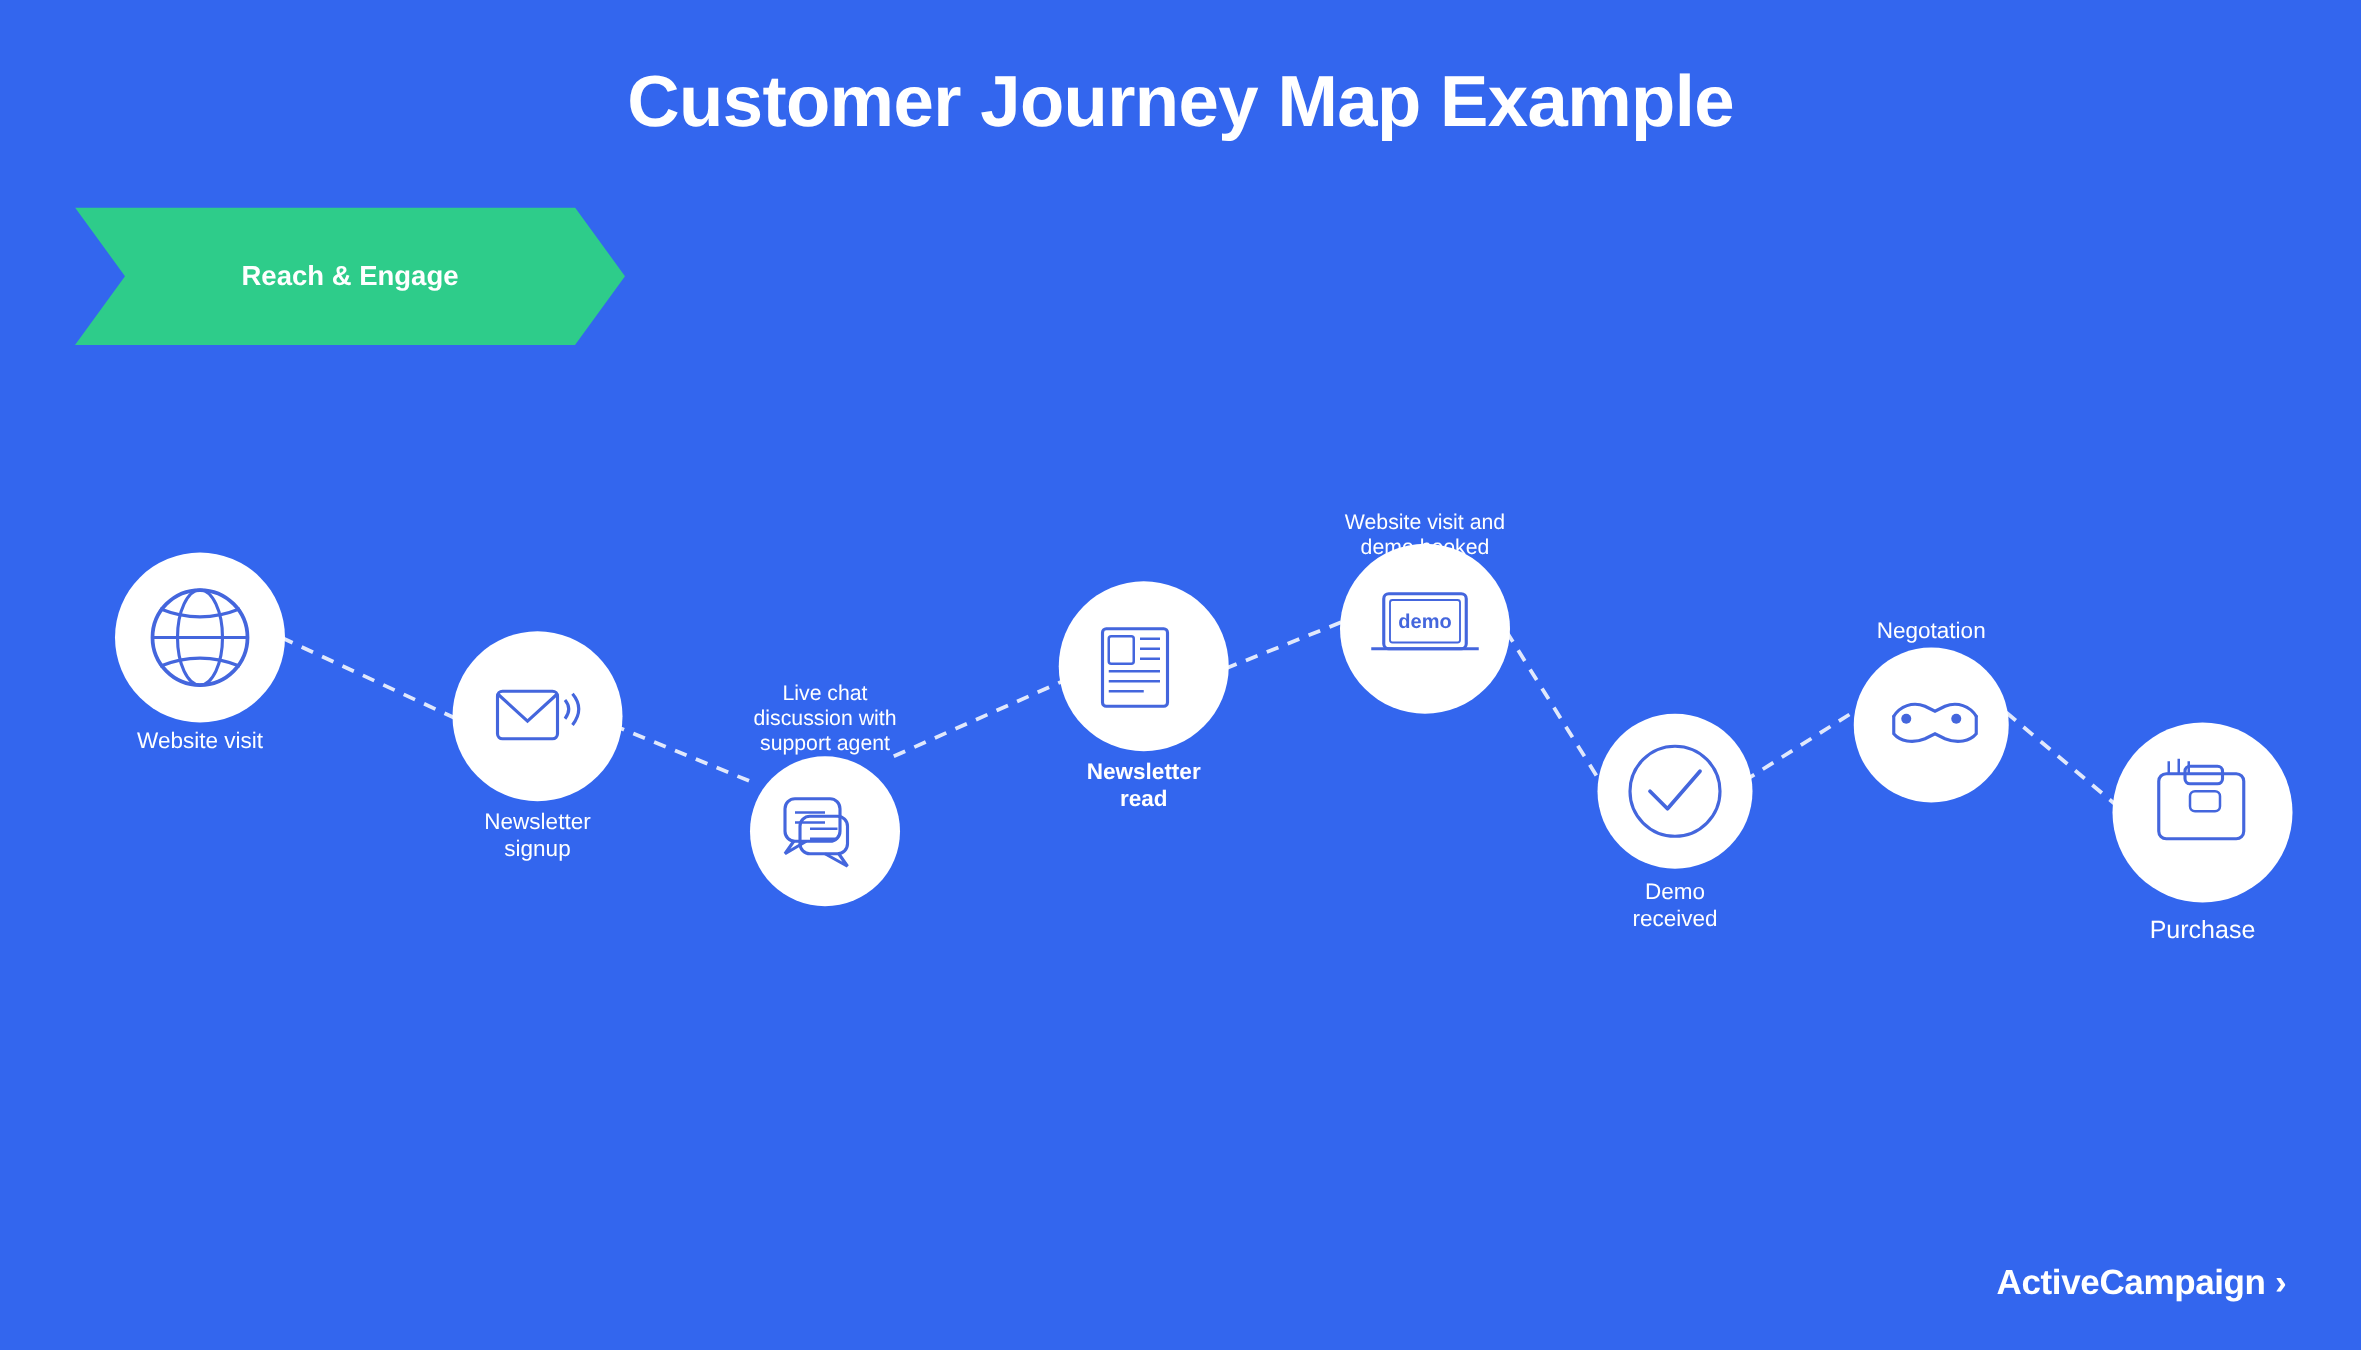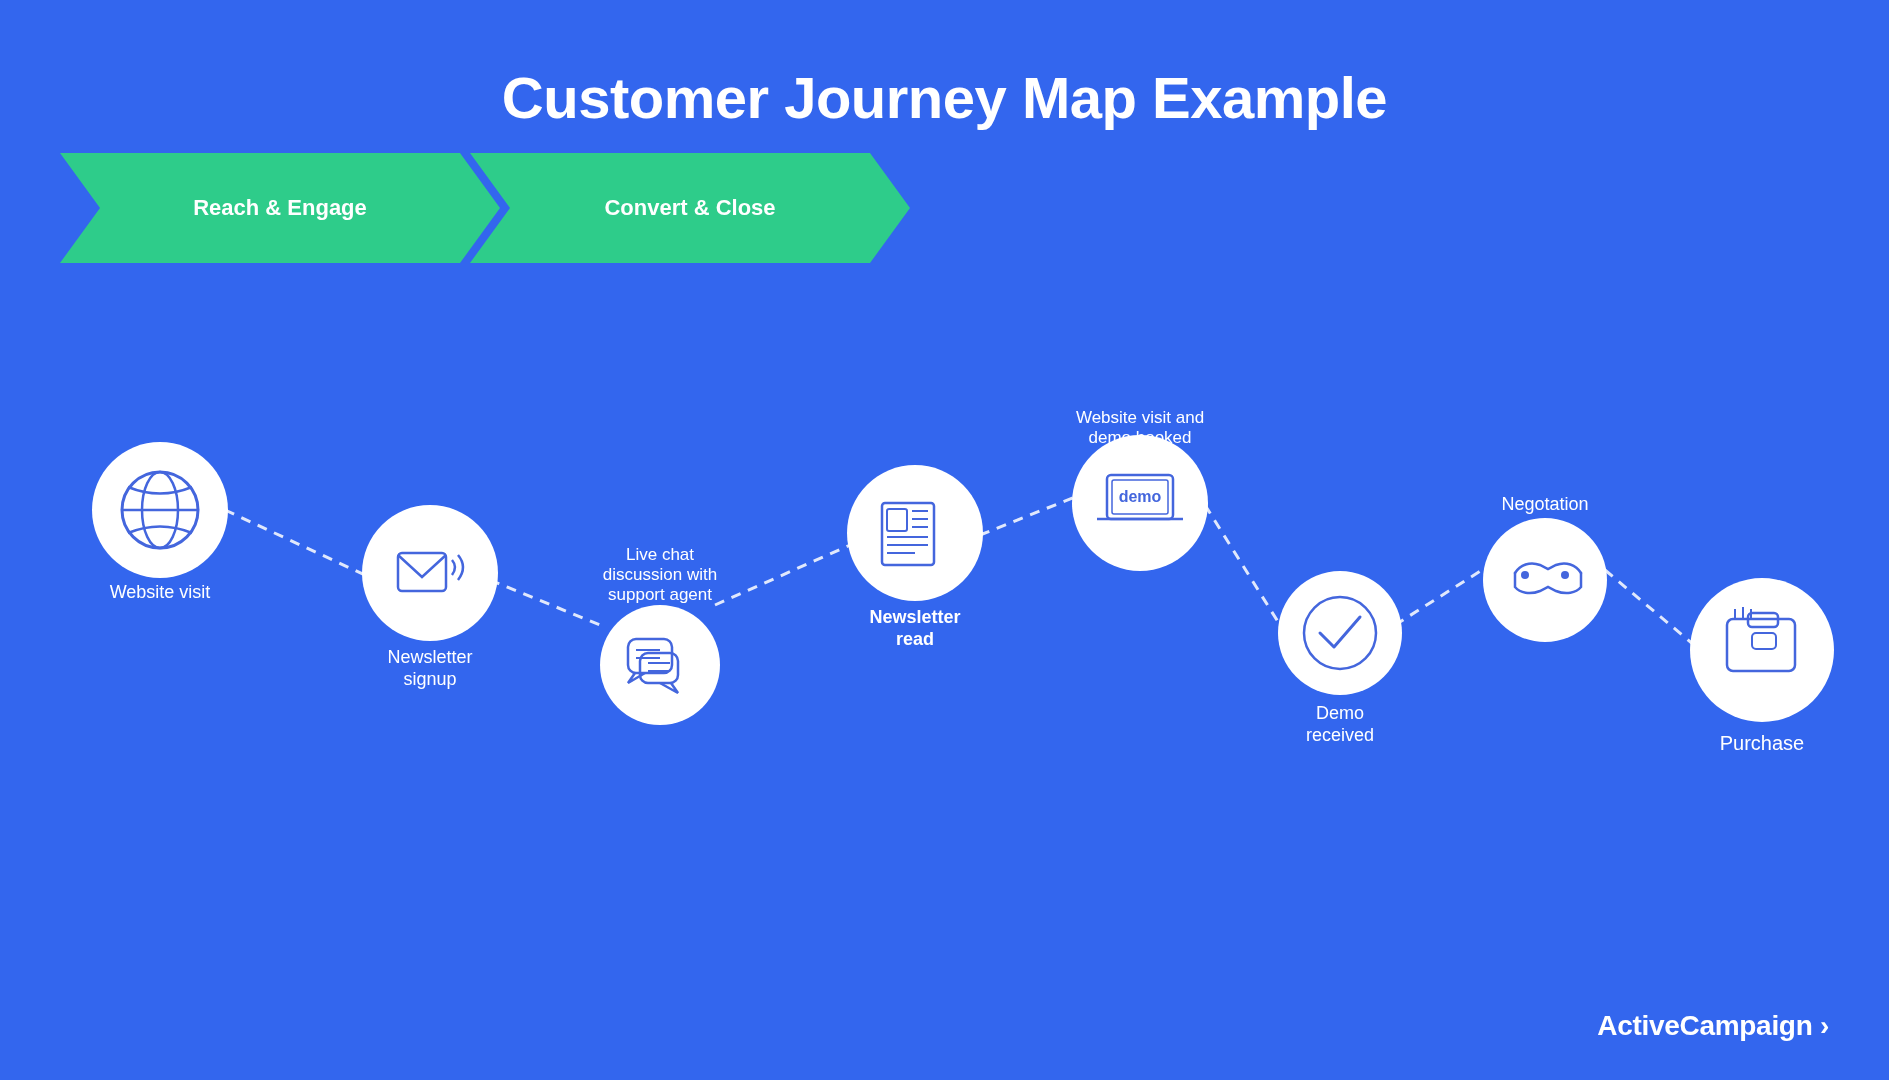--- a/index.html
+++ b/index.html
@@ -10,29 +10,29 @@
       font-family: 'Arial', sans-serif;
       overflow: hidden;
       position: relative;
     }
 
     .main-title {
       text-align: center;
       color: white;
       font-size: 58px;
       font-weight: 800;
-      padding-top: 64px;
+      padding-top: 48px;
       letter-spacing: -0.5px;
     }
 
     
     .chevron-row {
       display: flex;
-      align-items: flex-start;
-      margin-top: 22px;
+      align-items: center;
+      margin-top: 43px;
       margin-left: 60px;
       margin-right: 60px;
       height: 126px;
     }
 
     .chevron {
       position: relative;
       height: 110px;
       display: flex;
       align-items: center;
@@ -93,26 +93,20 @@
 <div class="chevron-row">
 
   <div class="chevron ch1">
     <svg viewBox="0 0 440 110" xmlns="http://www.w3.org/2000/svg" preserveAspectRatio="none">
       <polygon points="0,0 400,0 440,55 400,110 0,110 40,55" fill="#2ecc8a"></polygon>
     </svg>
     <span class="chevron-text">Reach &amp; Engage</span>
   </div>
 
 
-  <div class="chevron ch3">
-    <svg viewBox="0 0 440 110" xmlns="http://www.w3.org/2000/svg" preserveAspectRatio="none">
-      <polygon points="0,0 400,0 440,55 400,110 0,110 40,55" fill="#2ecc8a"></polygon>
-    </svg>
-    <span class="chevron-text">Convert &amp; Close</span>
-  </div>
 
 
 </div>
 
 <div class="journey-area">
   <svg width="1889" height="680" xmlns="http://www.w3.org/2000/svg">
 
     <line x1="225" y1="155" x2="365" y2="220" stroke="white" stroke-width="3" stroke-dasharray="10,8" opacity="0.85"></line>
 
     <line x1="490" y1="225" x2="600" y2="270" stroke="white" stroke-width="3" stroke-dasharray="10,8" opacity="0.85"></line>

